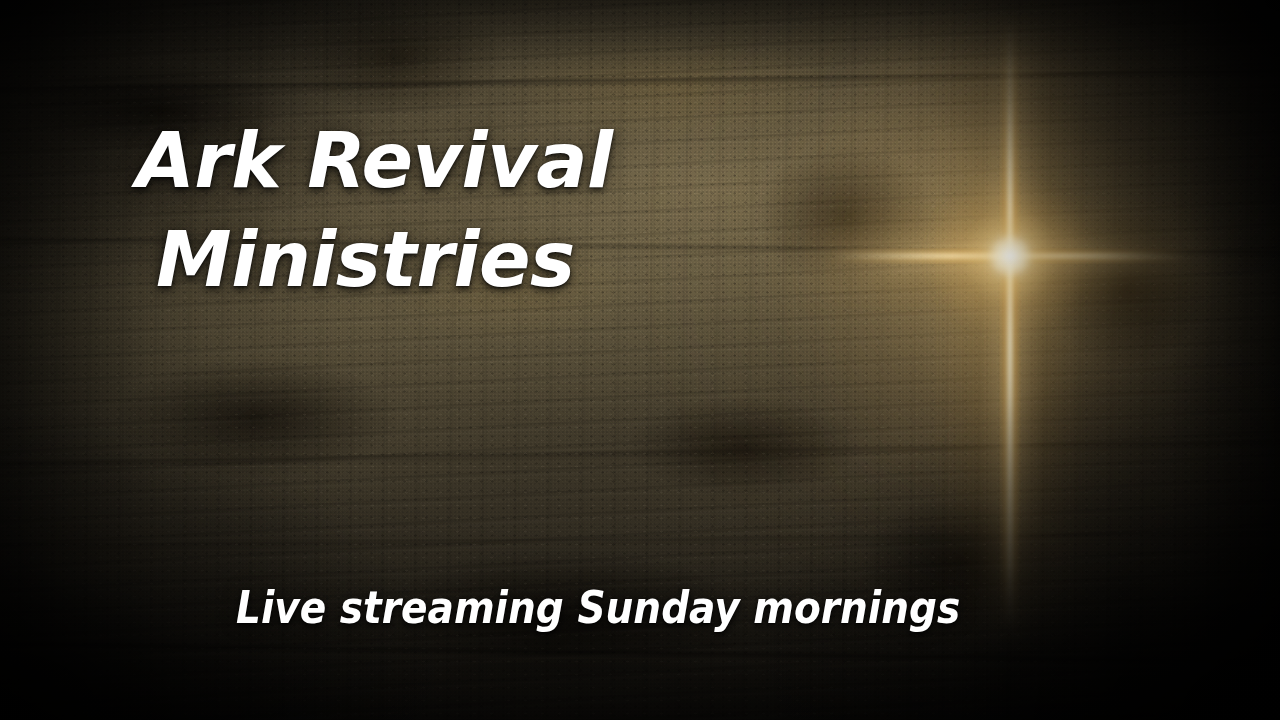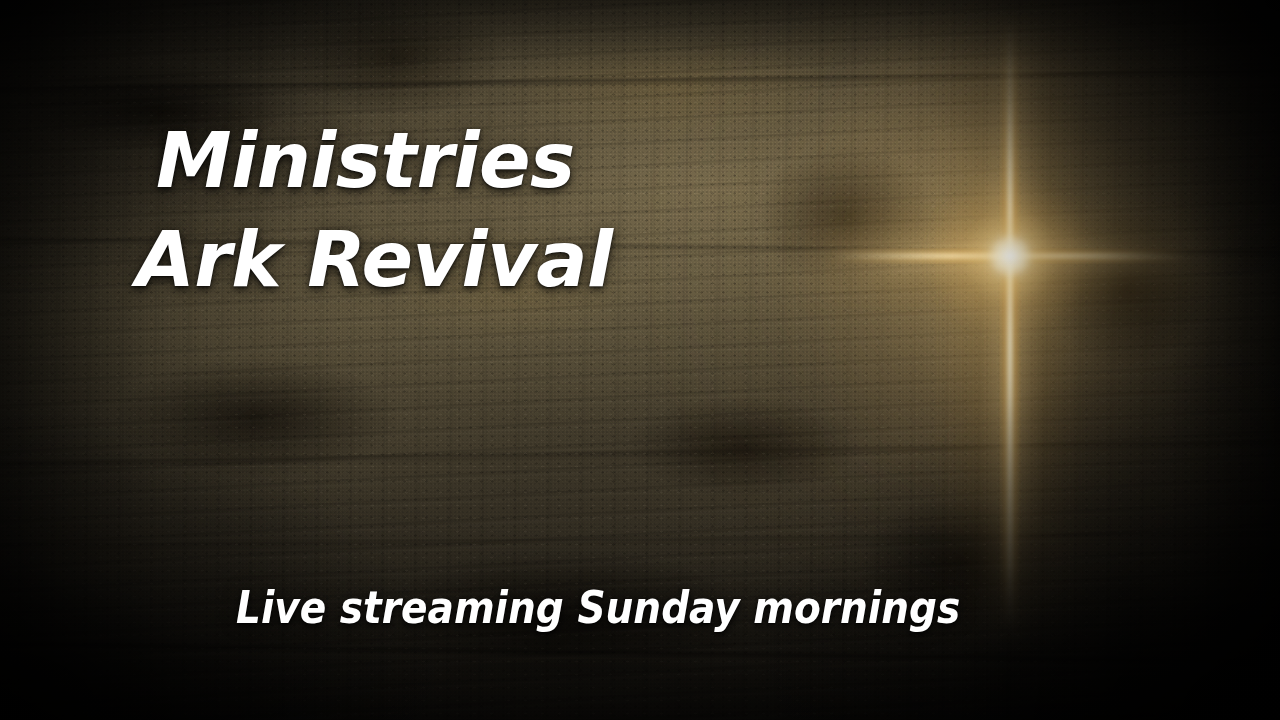--- a/index.html
+++ b/index.html
@@ -329,20 +329,20 @@
     <div class="beam-h-core"></div>
     <div class="cross-center"></div>
     <div class="cross-sparkle"></div>
   </div>
 
   <div class="vignette"></div>
   <div class="vignette-corner"></div>
 
   <div class="text-layer">
     <div class="title-block">
+      <p class="title-line l1">Ark Revival</p>
       <p class="title-line l2">Ministries</p>
-      <p class="title-line l1">Ark Revival</p>
     </div>
 
     <p class="tagline">Live streaming Sunday mornings</p>
   </div>
 
 </div>
 
 </body></html>

